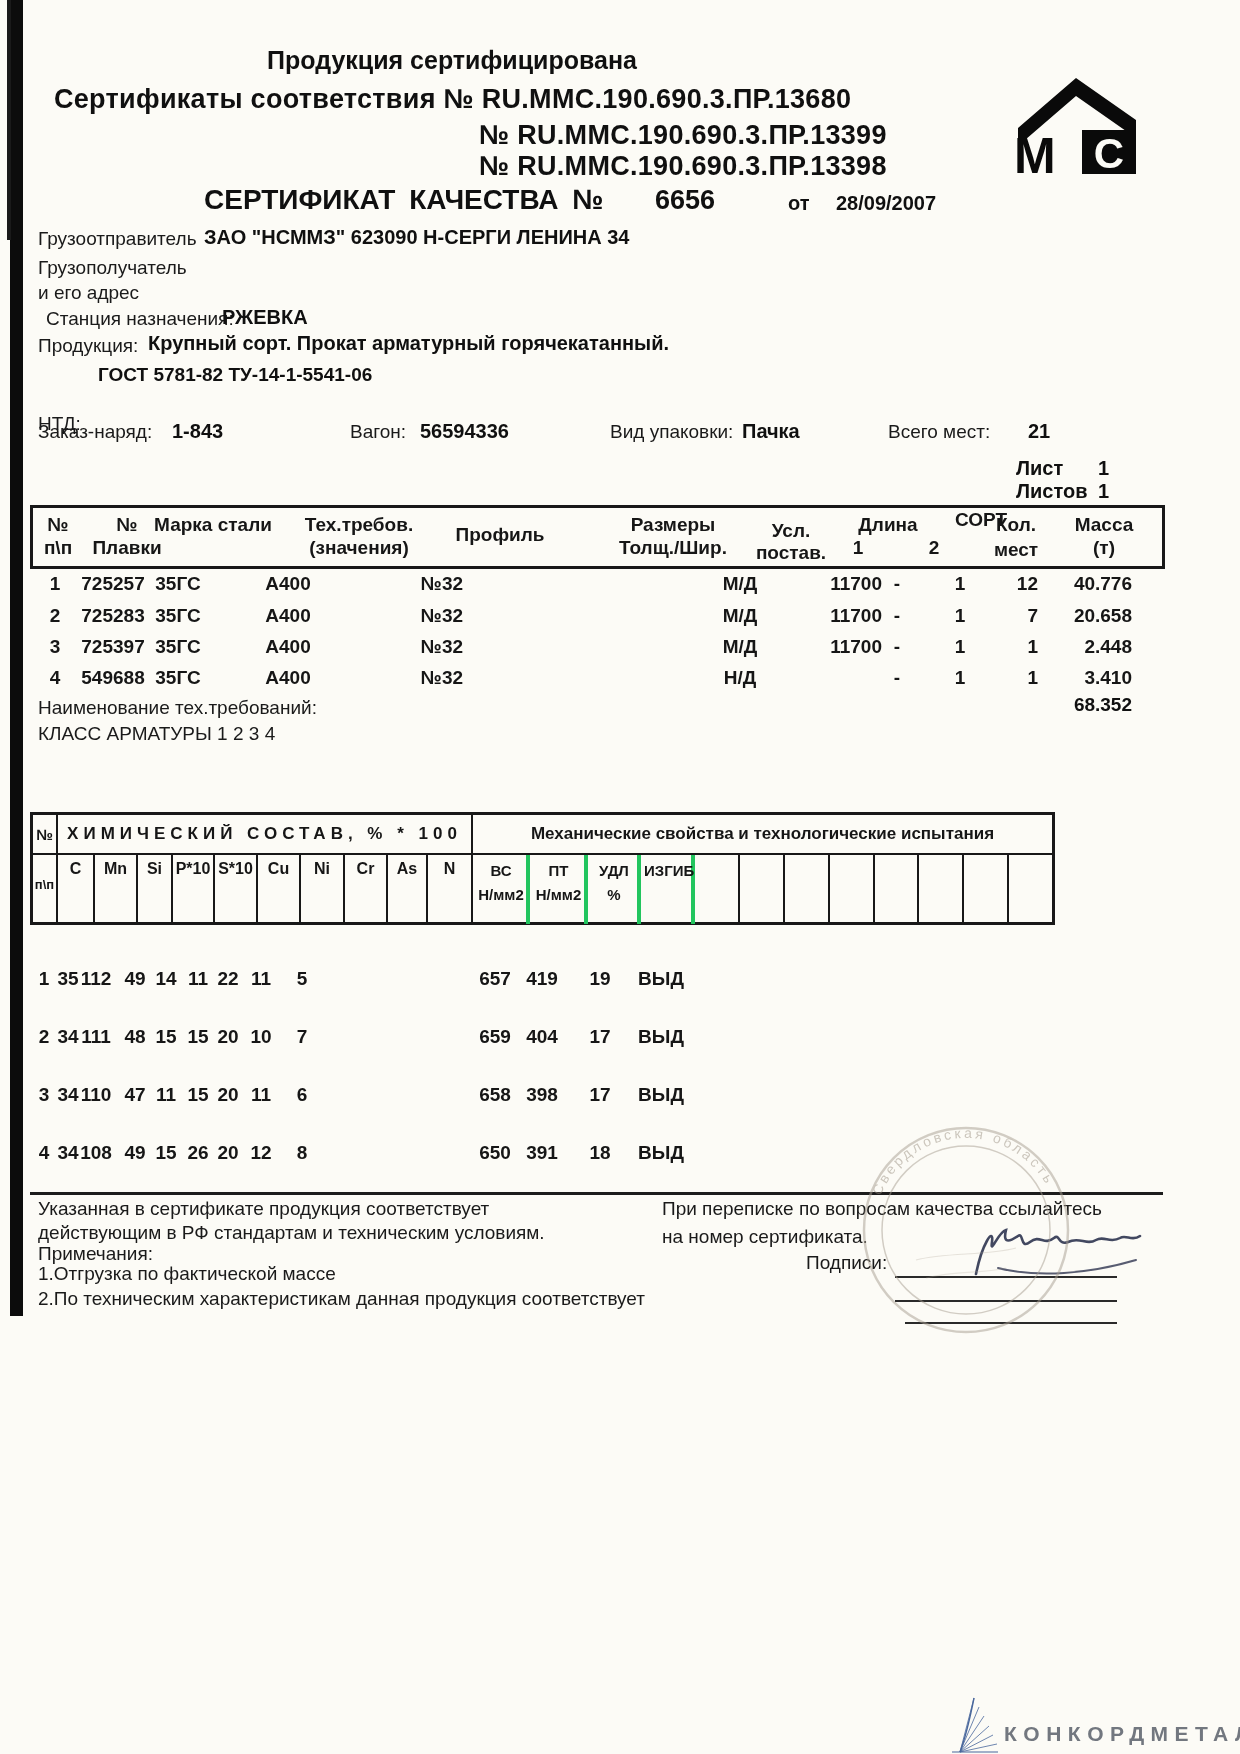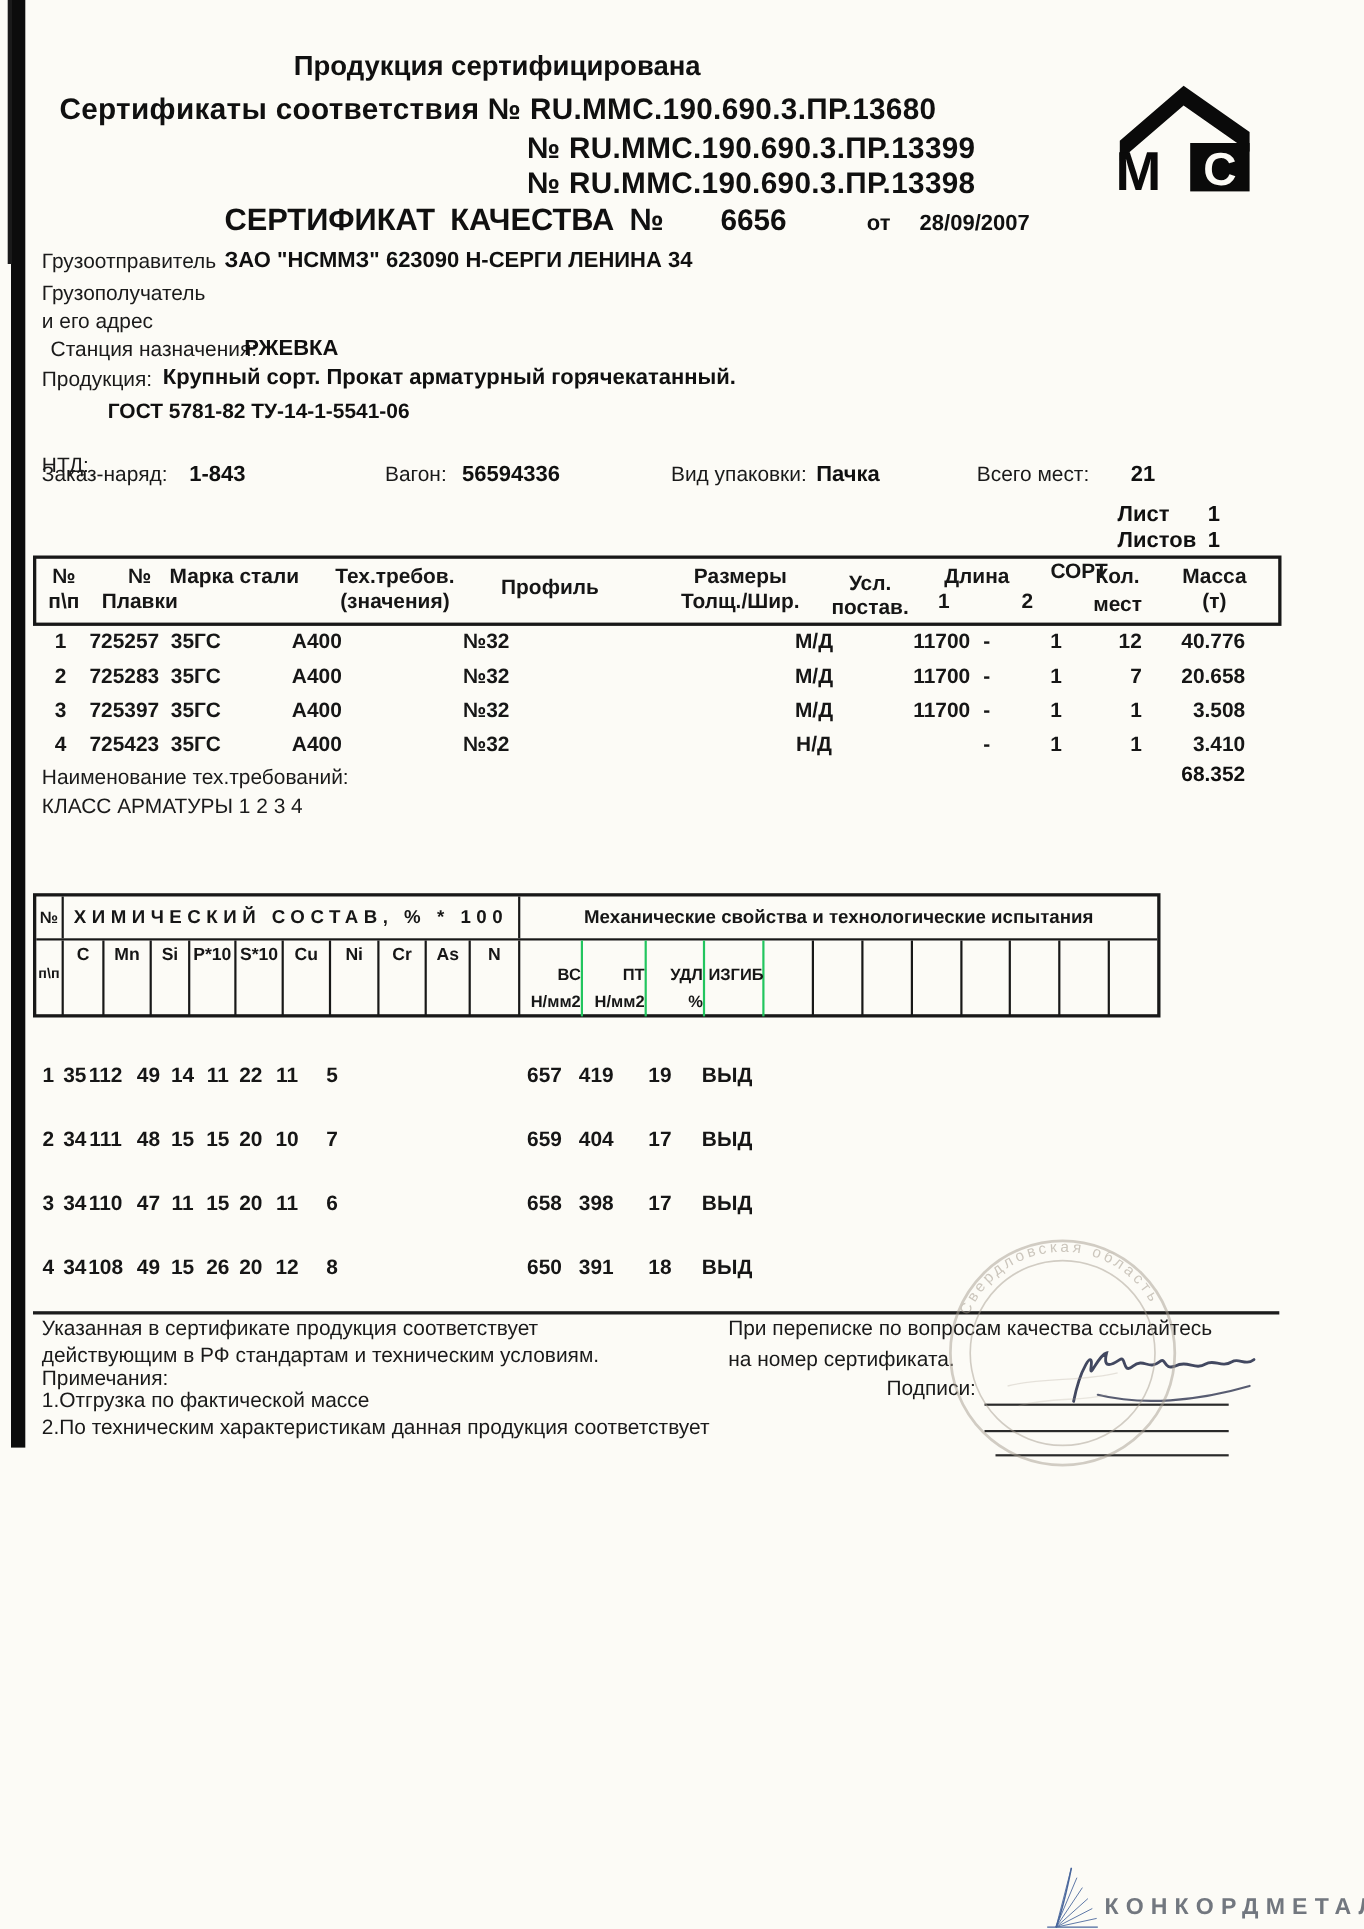--- a/index.html
+++ b/index.html
@@ -32,22 +32,22 @@
   
   #t2head{position:absolute;left:30px;top:812px;width:1025px;height:113px;
           border:3px solid #181818;box-sizing:border-box;}
   .t2r1{display:flex;height:38px;border-bottom:2px solid #181818;}
   .t2r2{display:flex;height:69px;}
   .hc{box-sizing:border-box;border-right:2px solid #181818;display:flex;
       align-items:center;justify-content:center;font-weight:bold;}
   .hc:last-child{border-right:none;}
   .hc2{box-sizing:border-box;border-right:2px solid #181818;font-weight:bold;
        font-size:16px;text-align:center;padding-top:5px;}
-  .hcm{box-sizing:border-box;border-right:2px solid #22c55e;font-weight:bold;
-       font-size:15px;text-align:right;padding:20px 0 0 3px;line-height:1.6;}
+  .hcm{box-sizing:border-box;border-right:4px solid #22c55e;font-weight:bold;
+       font-size:15px;text-align:center;padding:4px 0 0 3px;line-height:1.6;}
   .t2row{position:absolute;left:30px;width:1025px;height:24px;font-weight:bold;font-size:19px;}
   .t2row span{position:absolute;white-space:nowrap;text-align:center;}
   .k0{left:2px;width:24px;}  .k1{left:16px;width:44px;} .k2{left:44px;width:44px;}
   .k3{left:83px;width:44px;} .k4{left:114px;width:44px;}.k5{left:146px;width:44px;}
   .k6{left:176px;width:44px;}.k7{left:209px;width:44px;}.k8{left:250px;width:44px;}
   .k9{left:440px;width:50px;}.k10{left:487px;width:50px;}.k11{left:545px;width:50px;}
   .k12{left:601px;width:60px;}
   #divline{position:absolute;left:30px;top:1192px;width:1133px;height:3px;background:#1c1c1c;}
   .sigline{position:absolute;height:2px;background:#2a2a2a;}
   #stamp{position:absolute;left:856px;top:1120px;opacity:.5;pointer-events:none;}
@@ -158,25 +158,25 @@
     <span class="cl1">3</span>
     <span class="cl2">725397</span>
     <span class="cl3">35ГС</span>
     <span class="cl4">А400</span>
     <span class="cl5">№32</span>
     <span class="cl7">М/Д</span>
     <span class="cl8">11700</span>
     <span class="cl8d">-</span>
     <span class="cl9">1</span>
     <span class="cl10">1</span>
-    <span class="cl11">3.508</span>
+    <span class="cl11">2.448</span>
   </div>
   <div class="t1row" style="top:667px;">
     <span class="cl1">4</span>
-    <span class="cl2">725423</span>
+    <span class="cl2">549688</span>
     <span class="cl3">35ГС</span>
     <span class="cl4">А400</span>
     <span class="cl5">№32</span>
     <span class="cl7">Н/Д</span>
     <span class="cl8"></span>
     <span class="cl8d">-</span>
     <span class="cl9">1</span>
     <span class="cl10">1</span>
     <span class="cl11">3.410</span>
   </div>

